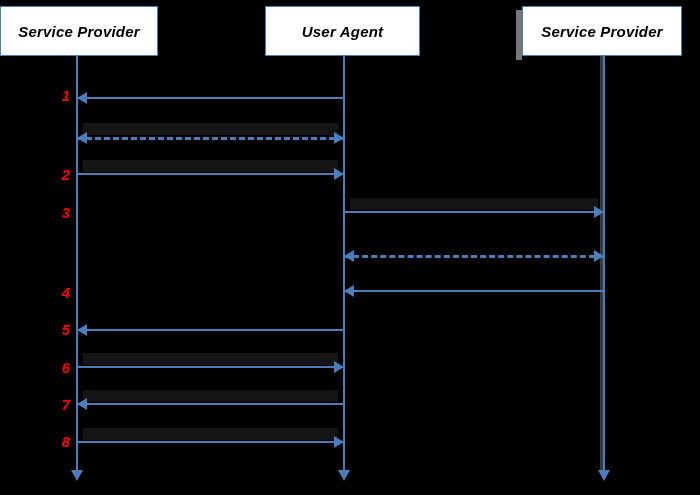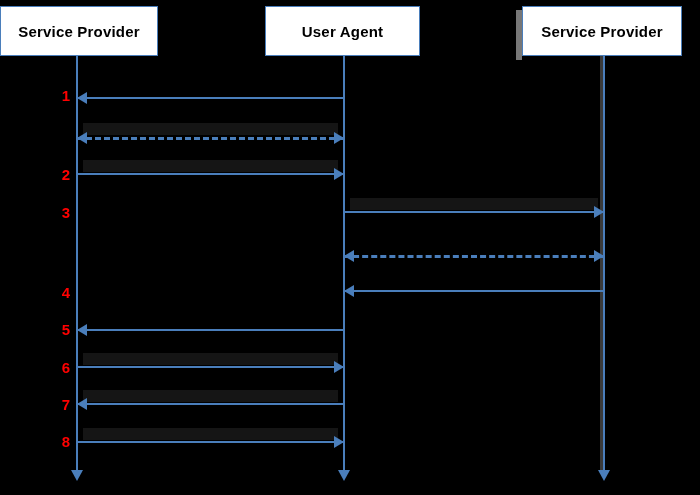--- a/index.html
+++ b/index.html
@@ -1,21 +1,21 @@
 <!DOCTYPE html>
 <html><head>
 <meta charset="utf-8">
 <style>
   html,body{margin:0;padding:0;background:#000;}
   body{
     width:700px;height:495px;position:relative;overflow:hidden;
     font-family:"Liberation Sans", sans-serif;
     background:#000;
   }
-  #stage{position:absolute;inset:0;}
+  #stage{position:absolute;inset:0;font-style:italic;}
 
   
   .actor-box{
     position:absolute;
     background:#ffffff;
     border:1px solid #4a7ebb;
     box-sizing:border-box;
     display:flex;align-items:center;justify-content:center;
     color:#000;
     font-weight:bold;

